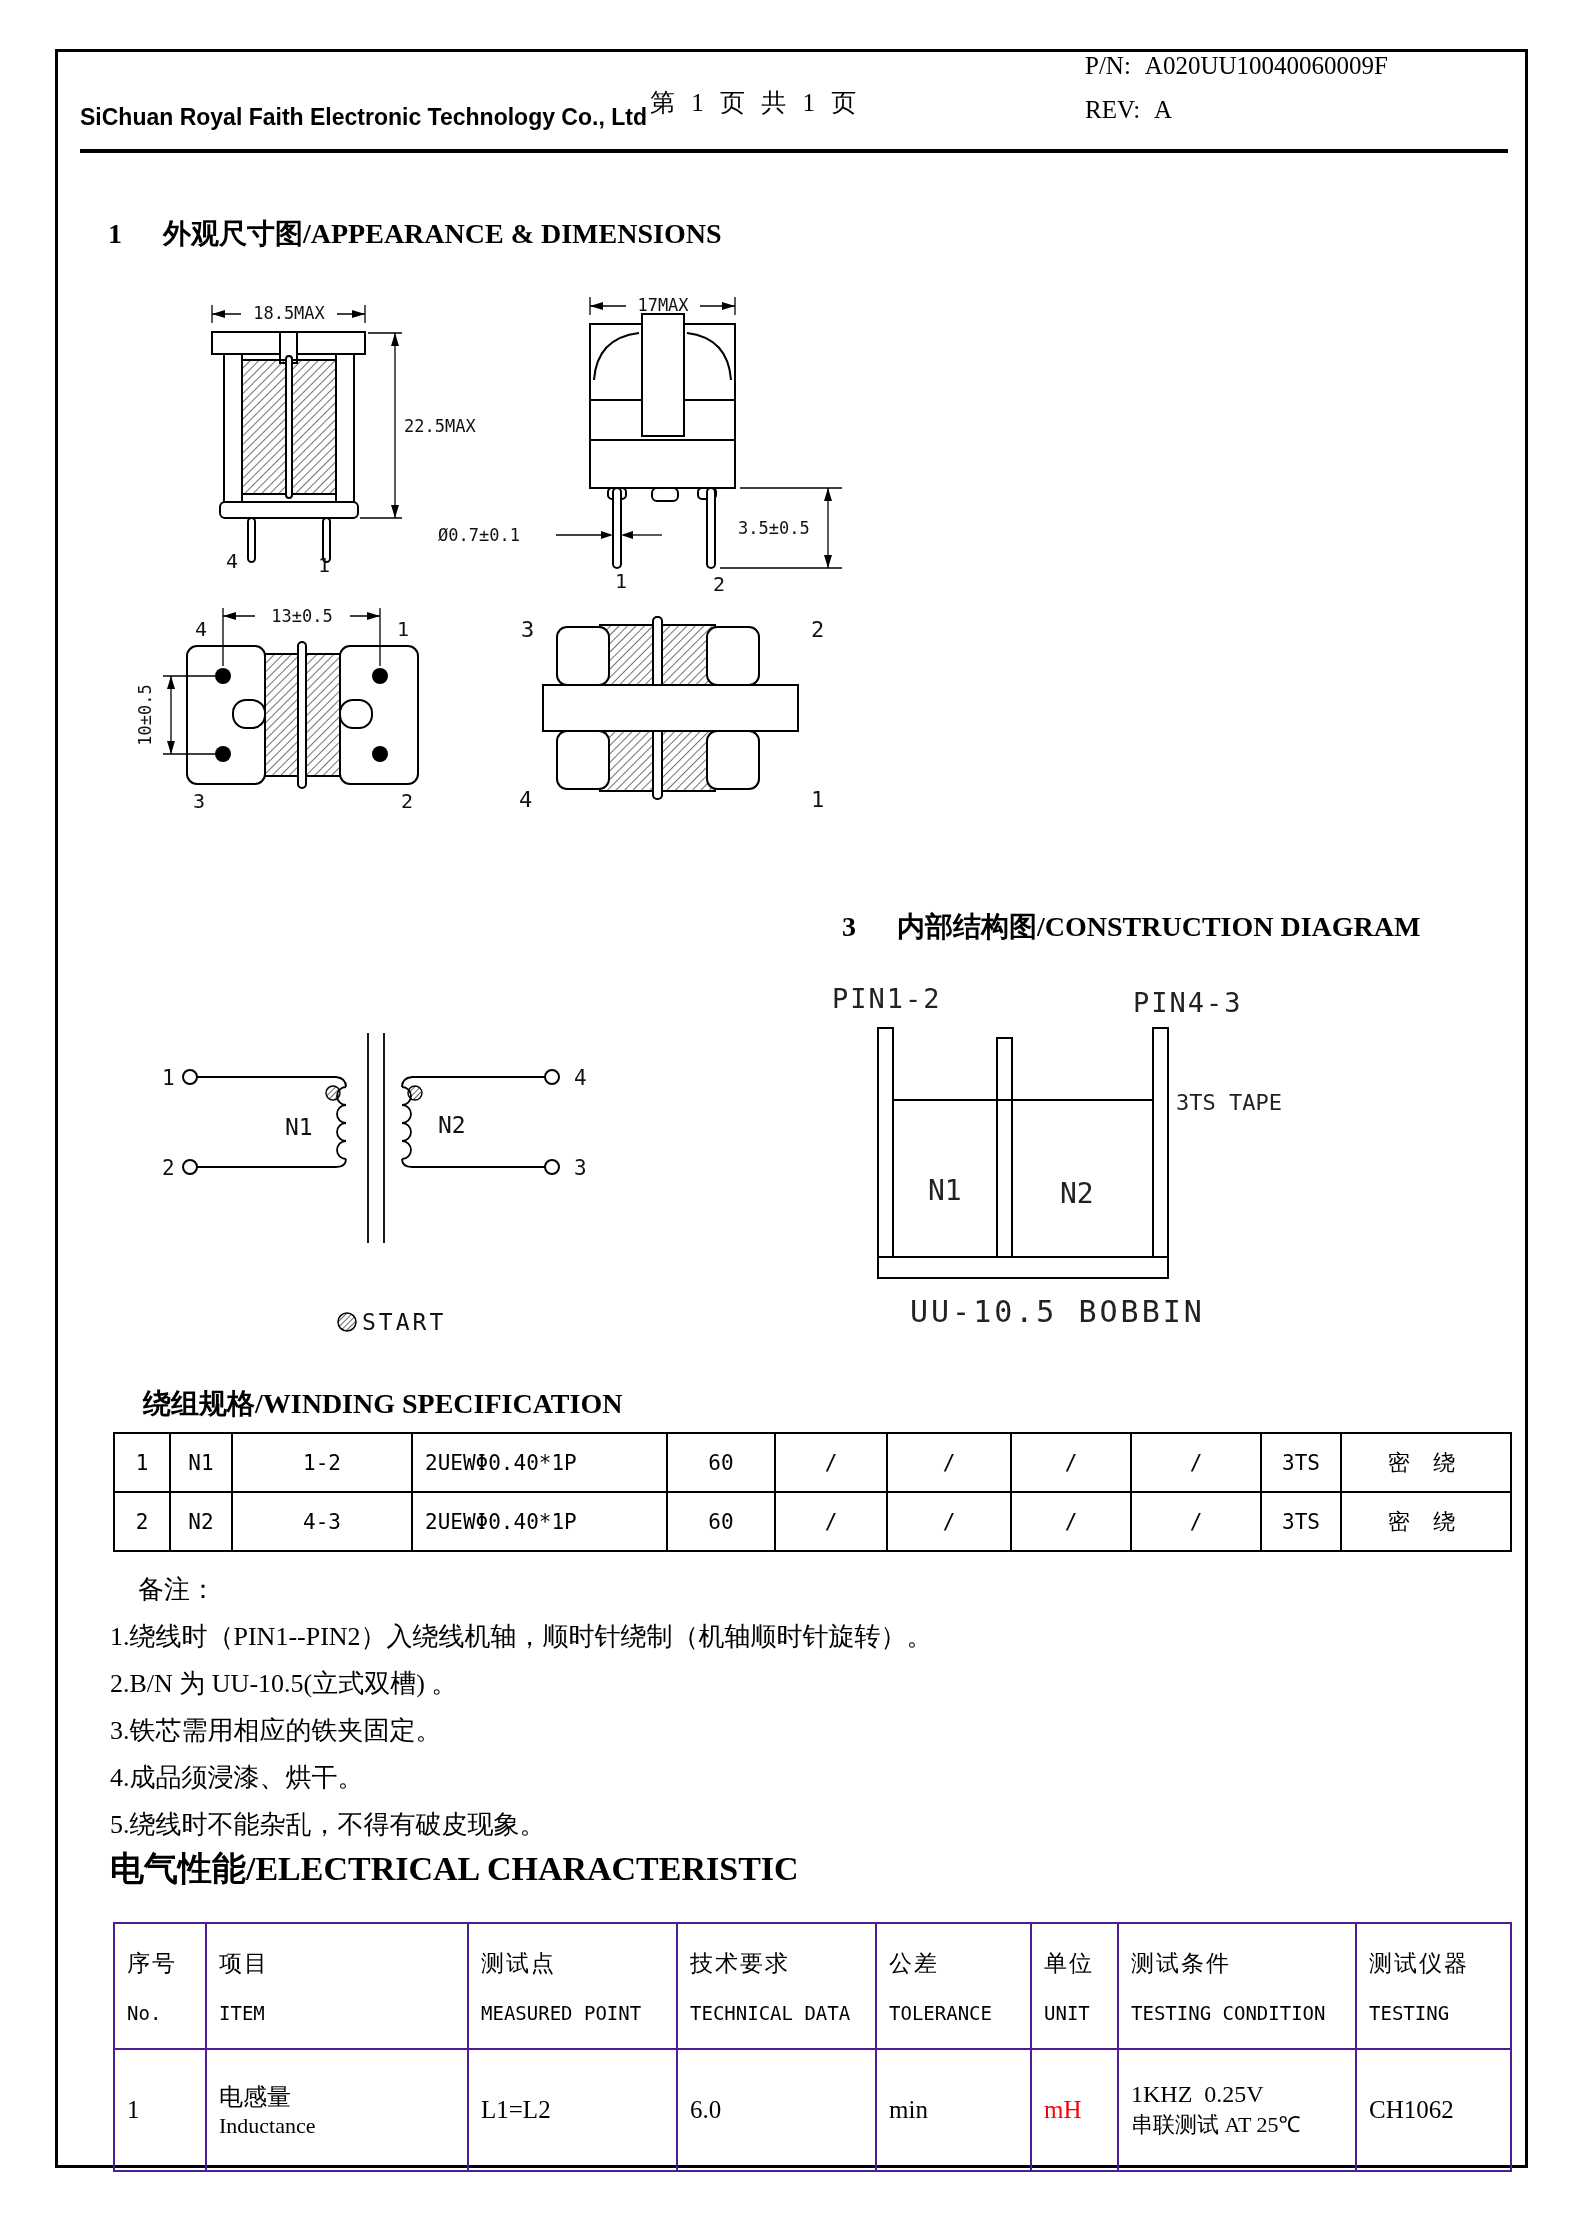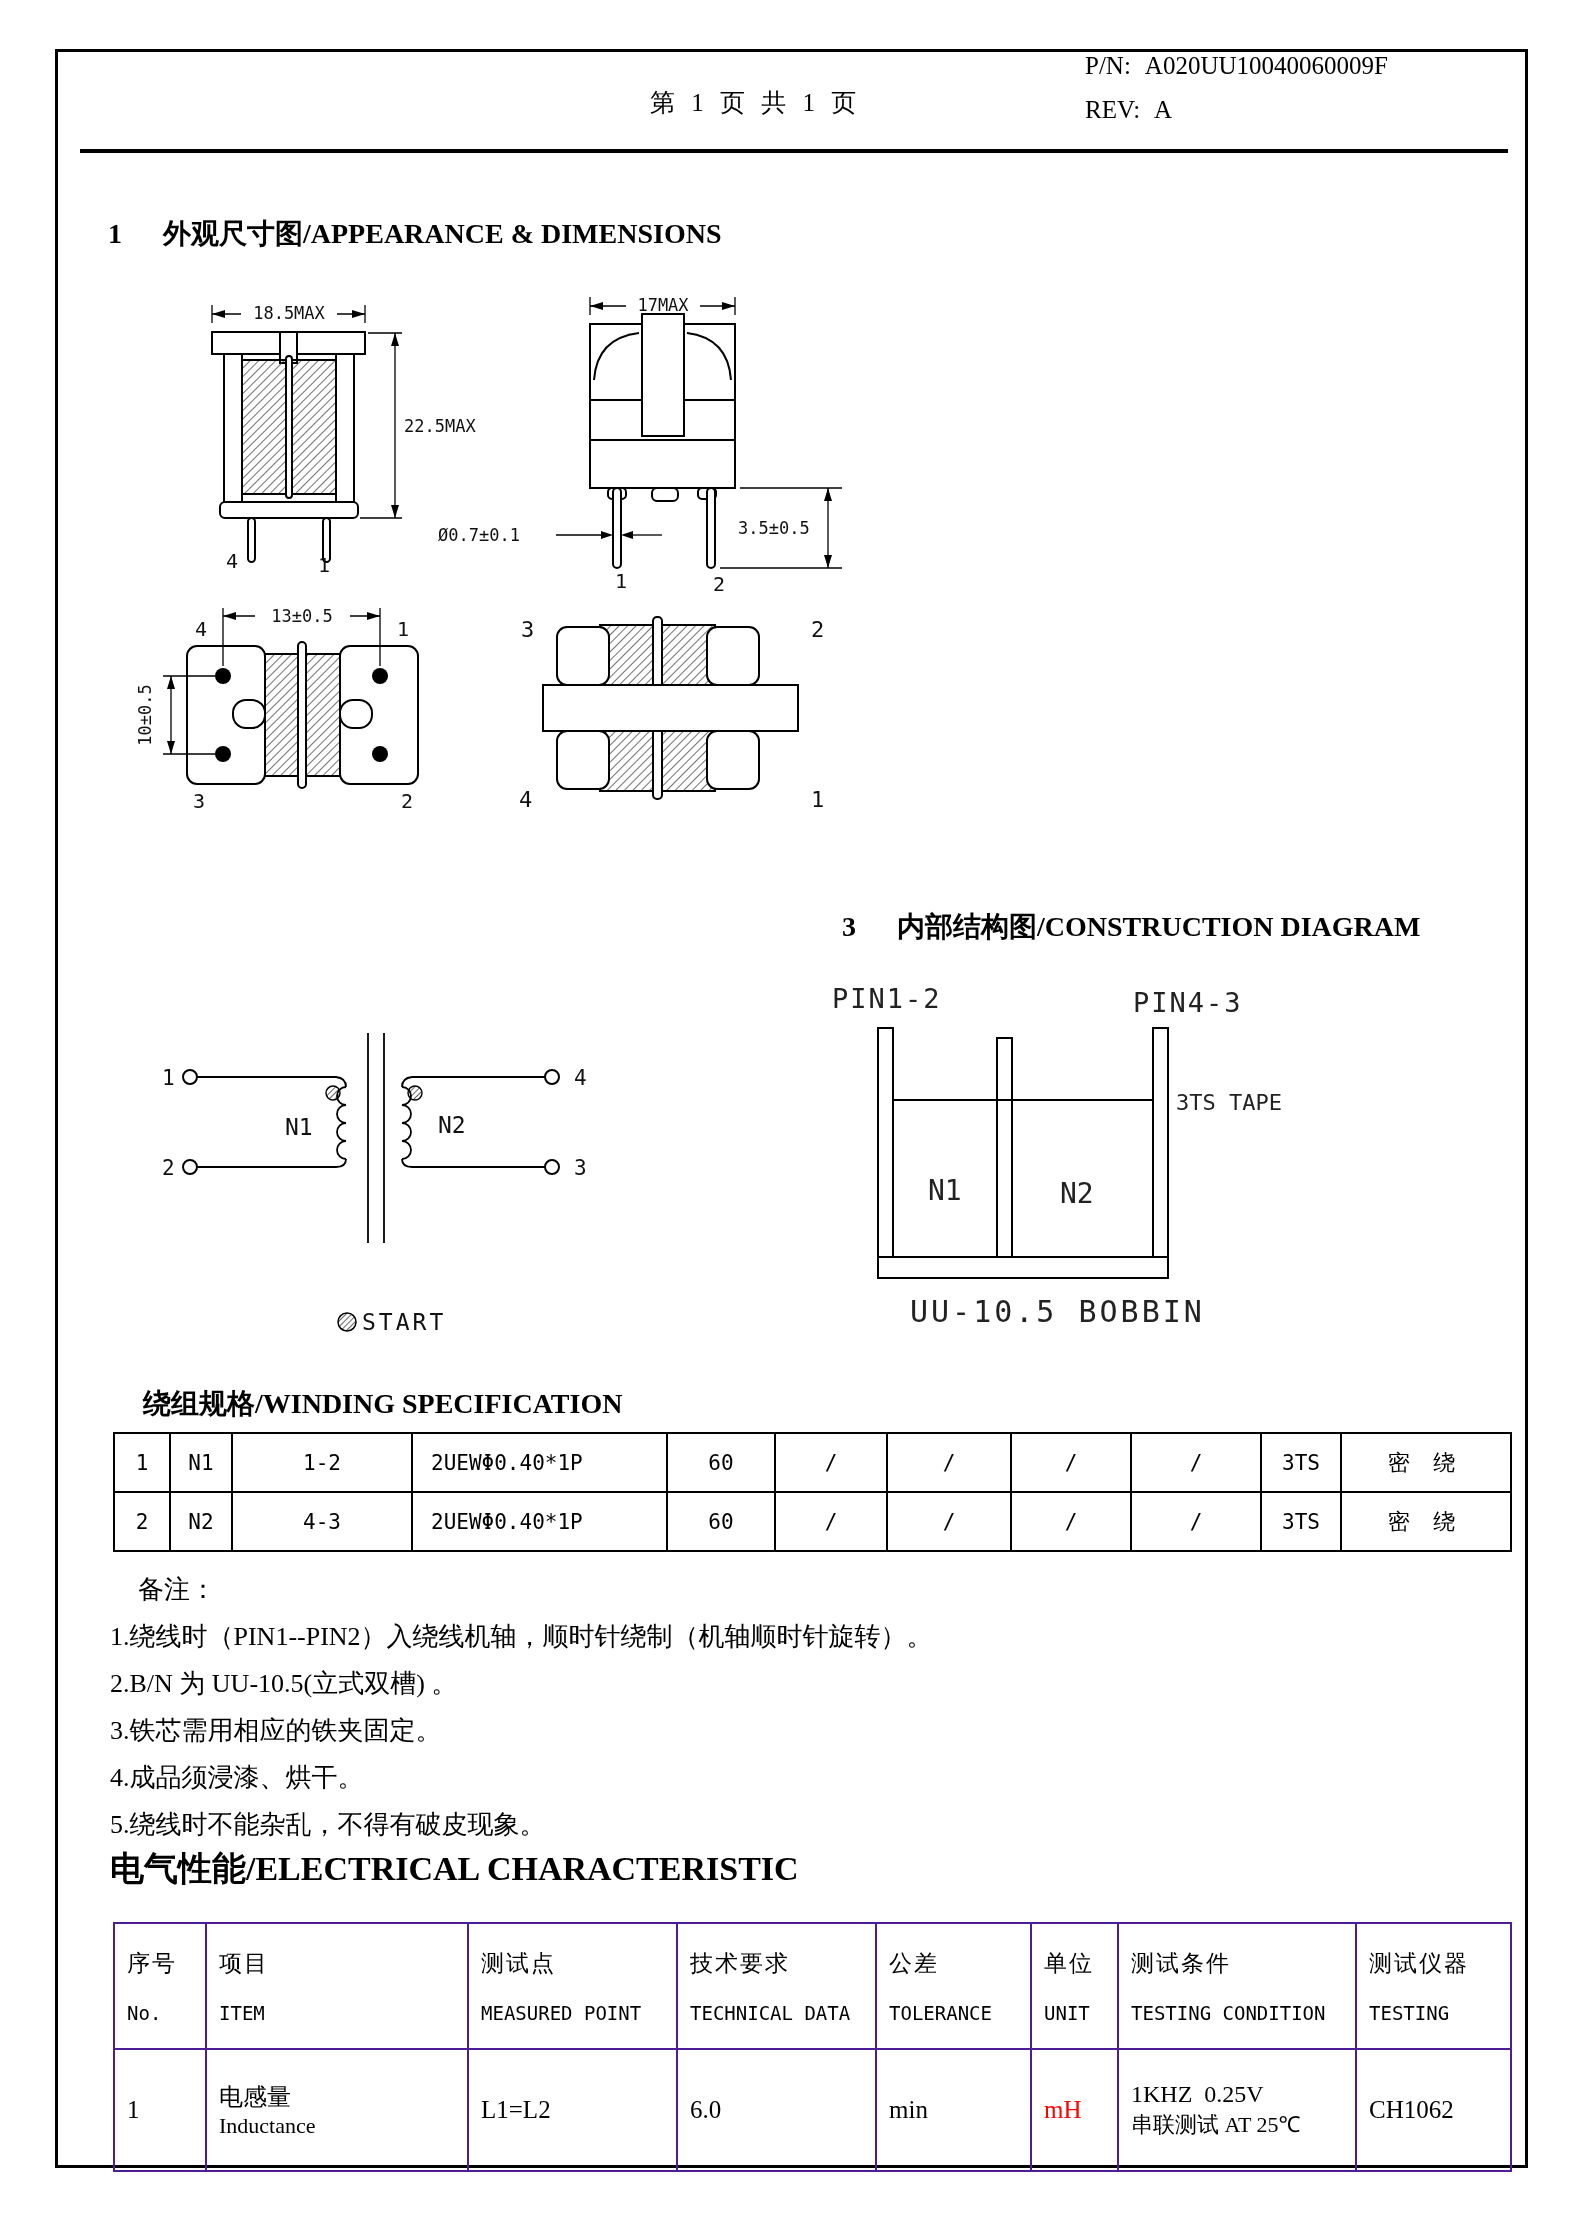--- a/index.html
+++ b/index.html
@@ -22,21 +22,21 @@
   .sec .num{display:inline-block;min-width:55px;}
 
   .wtitle{left:143px;top:1385px;font-weight:bold;font-size:28px;white-space:nowrap;}
   .etitle{left:110px;top:1846px;font-weight:bold;font-size:34px;white-space:nowrap;}
 
   
   table{border-collapse:collapse;table-layout:fixed;}
   .wtable{left:113px;top:1432px;}
   .wtable td{border:2px solid #000;height:57px;text-align:center;
              font-family:"DejaVu Sans Mono",monospace;font-size:21px;padding:0;}
-  .wtable td.wire{text-align:left;padding-left:18px;}
+  .wtable td.wire{text-align:left;padding-left:12px;}
   .wtable td.dense{font-family:"Liberation Serif",serif;font-size:22px;letter-spacing:9px;}
 
   .etable{left:113px;top:1922px;}
   .etable th,.etable td{border:2px solid #4c1d95;padding:12px;text-align:left;font-weight:normal;}
   .etable th{height:100px;vertical-align:middle;}
   .etable td{height:96px;}
   .th-in{display:flex;flex-direction:column;justify-content:space-between;height:76px;padding:6px 0;}
   .th-cn{font-size:23px;letter-spacing:2px;}
   .th-en{font-family:"DejaVu Sans Mono",monospace;font-size:19px;}
   .etd{font-size:25px;}
@@ -59,20 +59,21 @@
   .lbl2{font-family:"DejaVu Sans Mono",monospace;font-size:21px;fill:#111;}
   .coil{font-family:"DejaVu Sans Mono",monospace;font-size:23px;fill:#111;}
   .cad{font-family:"DejaVu Sans Mono",monospace;fill:#222;}
 </style>
 </head>
 <body>
 
 <div class="page">
   <div class="frame"></div>
 
+  <div class="abs hdr-en">SiChuan Royal Faith Electronic Technology Co., Ltd</div>
   <div class="abs hdr-page">第 1 页 共 1 页</div>
   <div class="abs hdr-pn">
     <span>P/N:</span><span class="val">A020UU10040060009F</span>
   </div>
   <div class="abs hdr-rev">
     <span>REV:</span><span class="val">A</span>
   </div>
   <div class="abs hdr-rule"></div>
 
   <div class="abs sec" style="left:108px;top:215px;">

